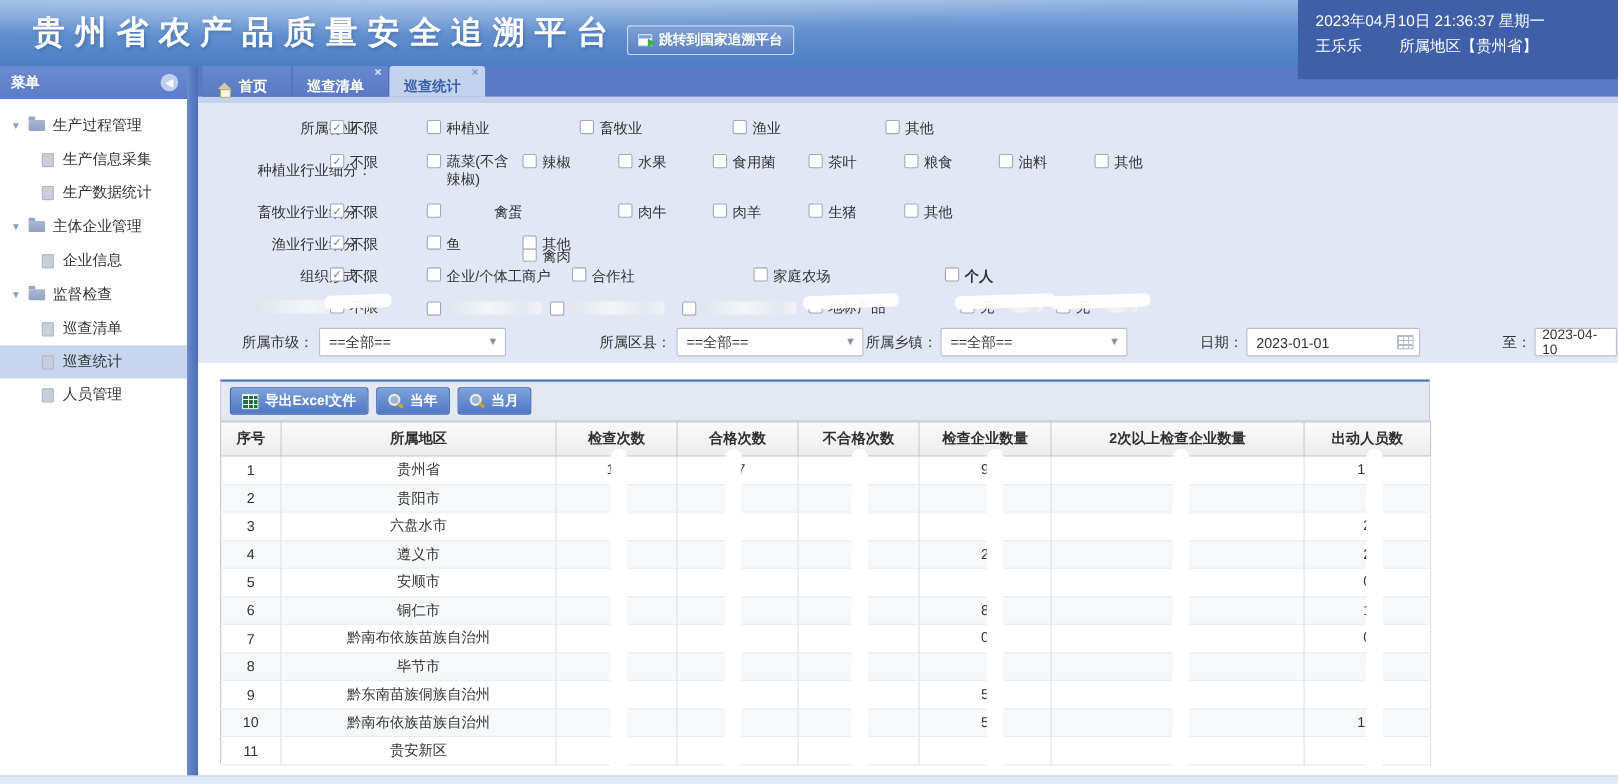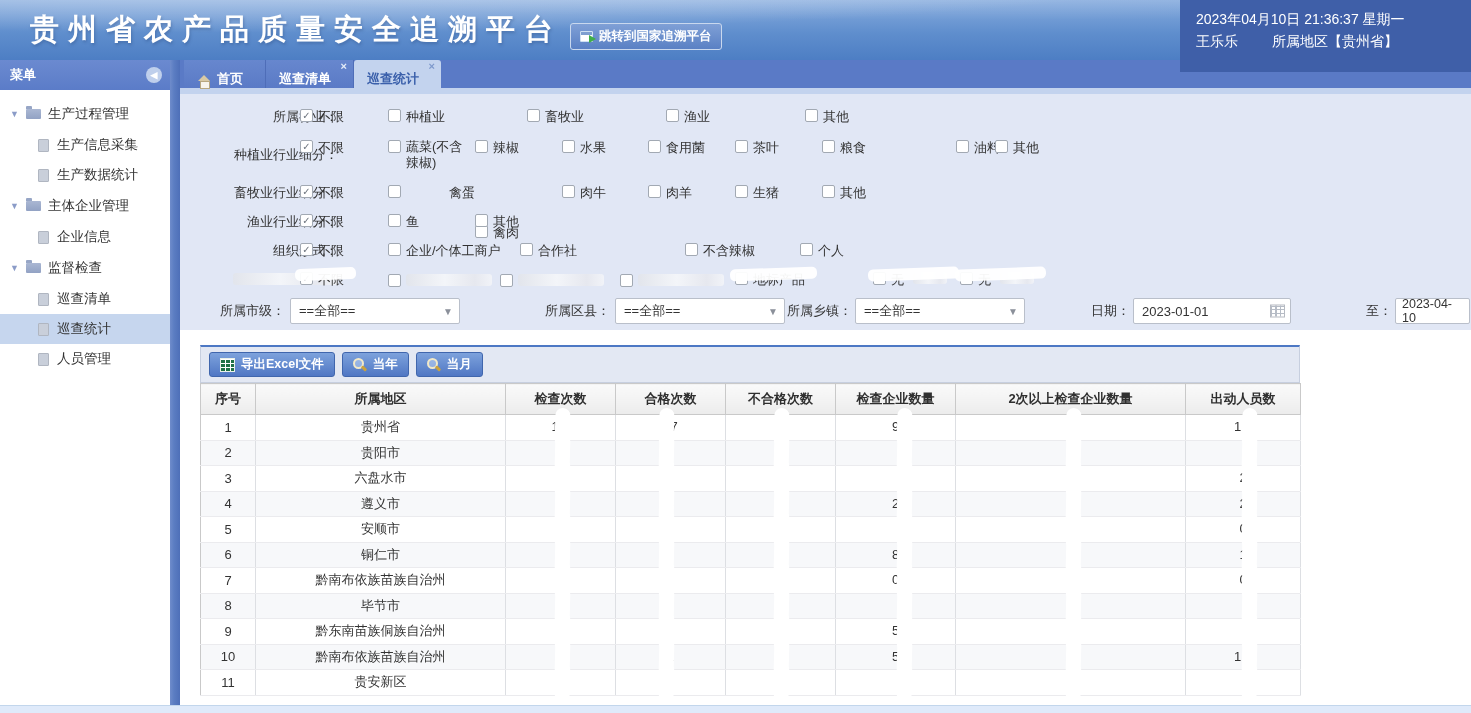--- a/index.html
+++ b/index.html
@@ -258,21 +258,21 @@
                 <span class="cbt">食用菌</span>
               </label>
               <label class="cb-item" style="left: 555px;">
                 <span class="cb"></span>
                 <span class="cbt">茶叶</span>
               </label>
               <label class="cb-item" style="left: 642px;">
                 <span class="cb"></span>
                 <span class="cbt">粮食</span>
               </label>
-              <label class="cb-item" style="left: 728px; margin-left: 48px;">
+              <label class="cb-item" style="left: 728px;">
                 <span class="cb"></span>
                 <span class="cbt">油料</span>
               </label>
               <label class="cb-item" style="left: 815px;">
                 <span class="cb"></span>
                 <span class="cbt">其他</span>
               </label>
             </div>
             <div class="frow" style="height: 30px;">
               <span class="flabel">畜牧业行业细分：</span>
@@ -329,23 +329,23 @@
               <label class="cb-item" style="left: 208px;">
                 <span class="cb"></span>
                 <span class="cbt">企业/个体工商户</span>
               </label>
               <label class="cb-item" style="left: 340px;">
                 <span class="cb"></span>
                 <span class="cbt">合作社</span>
               </label>
               <label class="cb-item" style="left: 505px;">
                 <span class="cb"></span>
-                <span class="cbt">不含辣椒</span>
-              </label>
-              <label class="cb-item" style="left: 620px;">
+                <span class="cbt">家庭农场</span>
+              </label>
+              <label class="cb-item" style="left: 679px; font-weight: bold;">
                 <span class="cb"></span>
                 <span class="cbt">个人</span>
               </label>
             </div>
             <div class="frow" style="height: 28px;">
               <span class="flabel"><i class="smudge" style="width: 105px;"></i></span>
               <label class="cb-item cover" style="left: 120px;">
                 <span class="cb checked">✓</span>
                 <span class="cbt">不限</span>
               </label>

